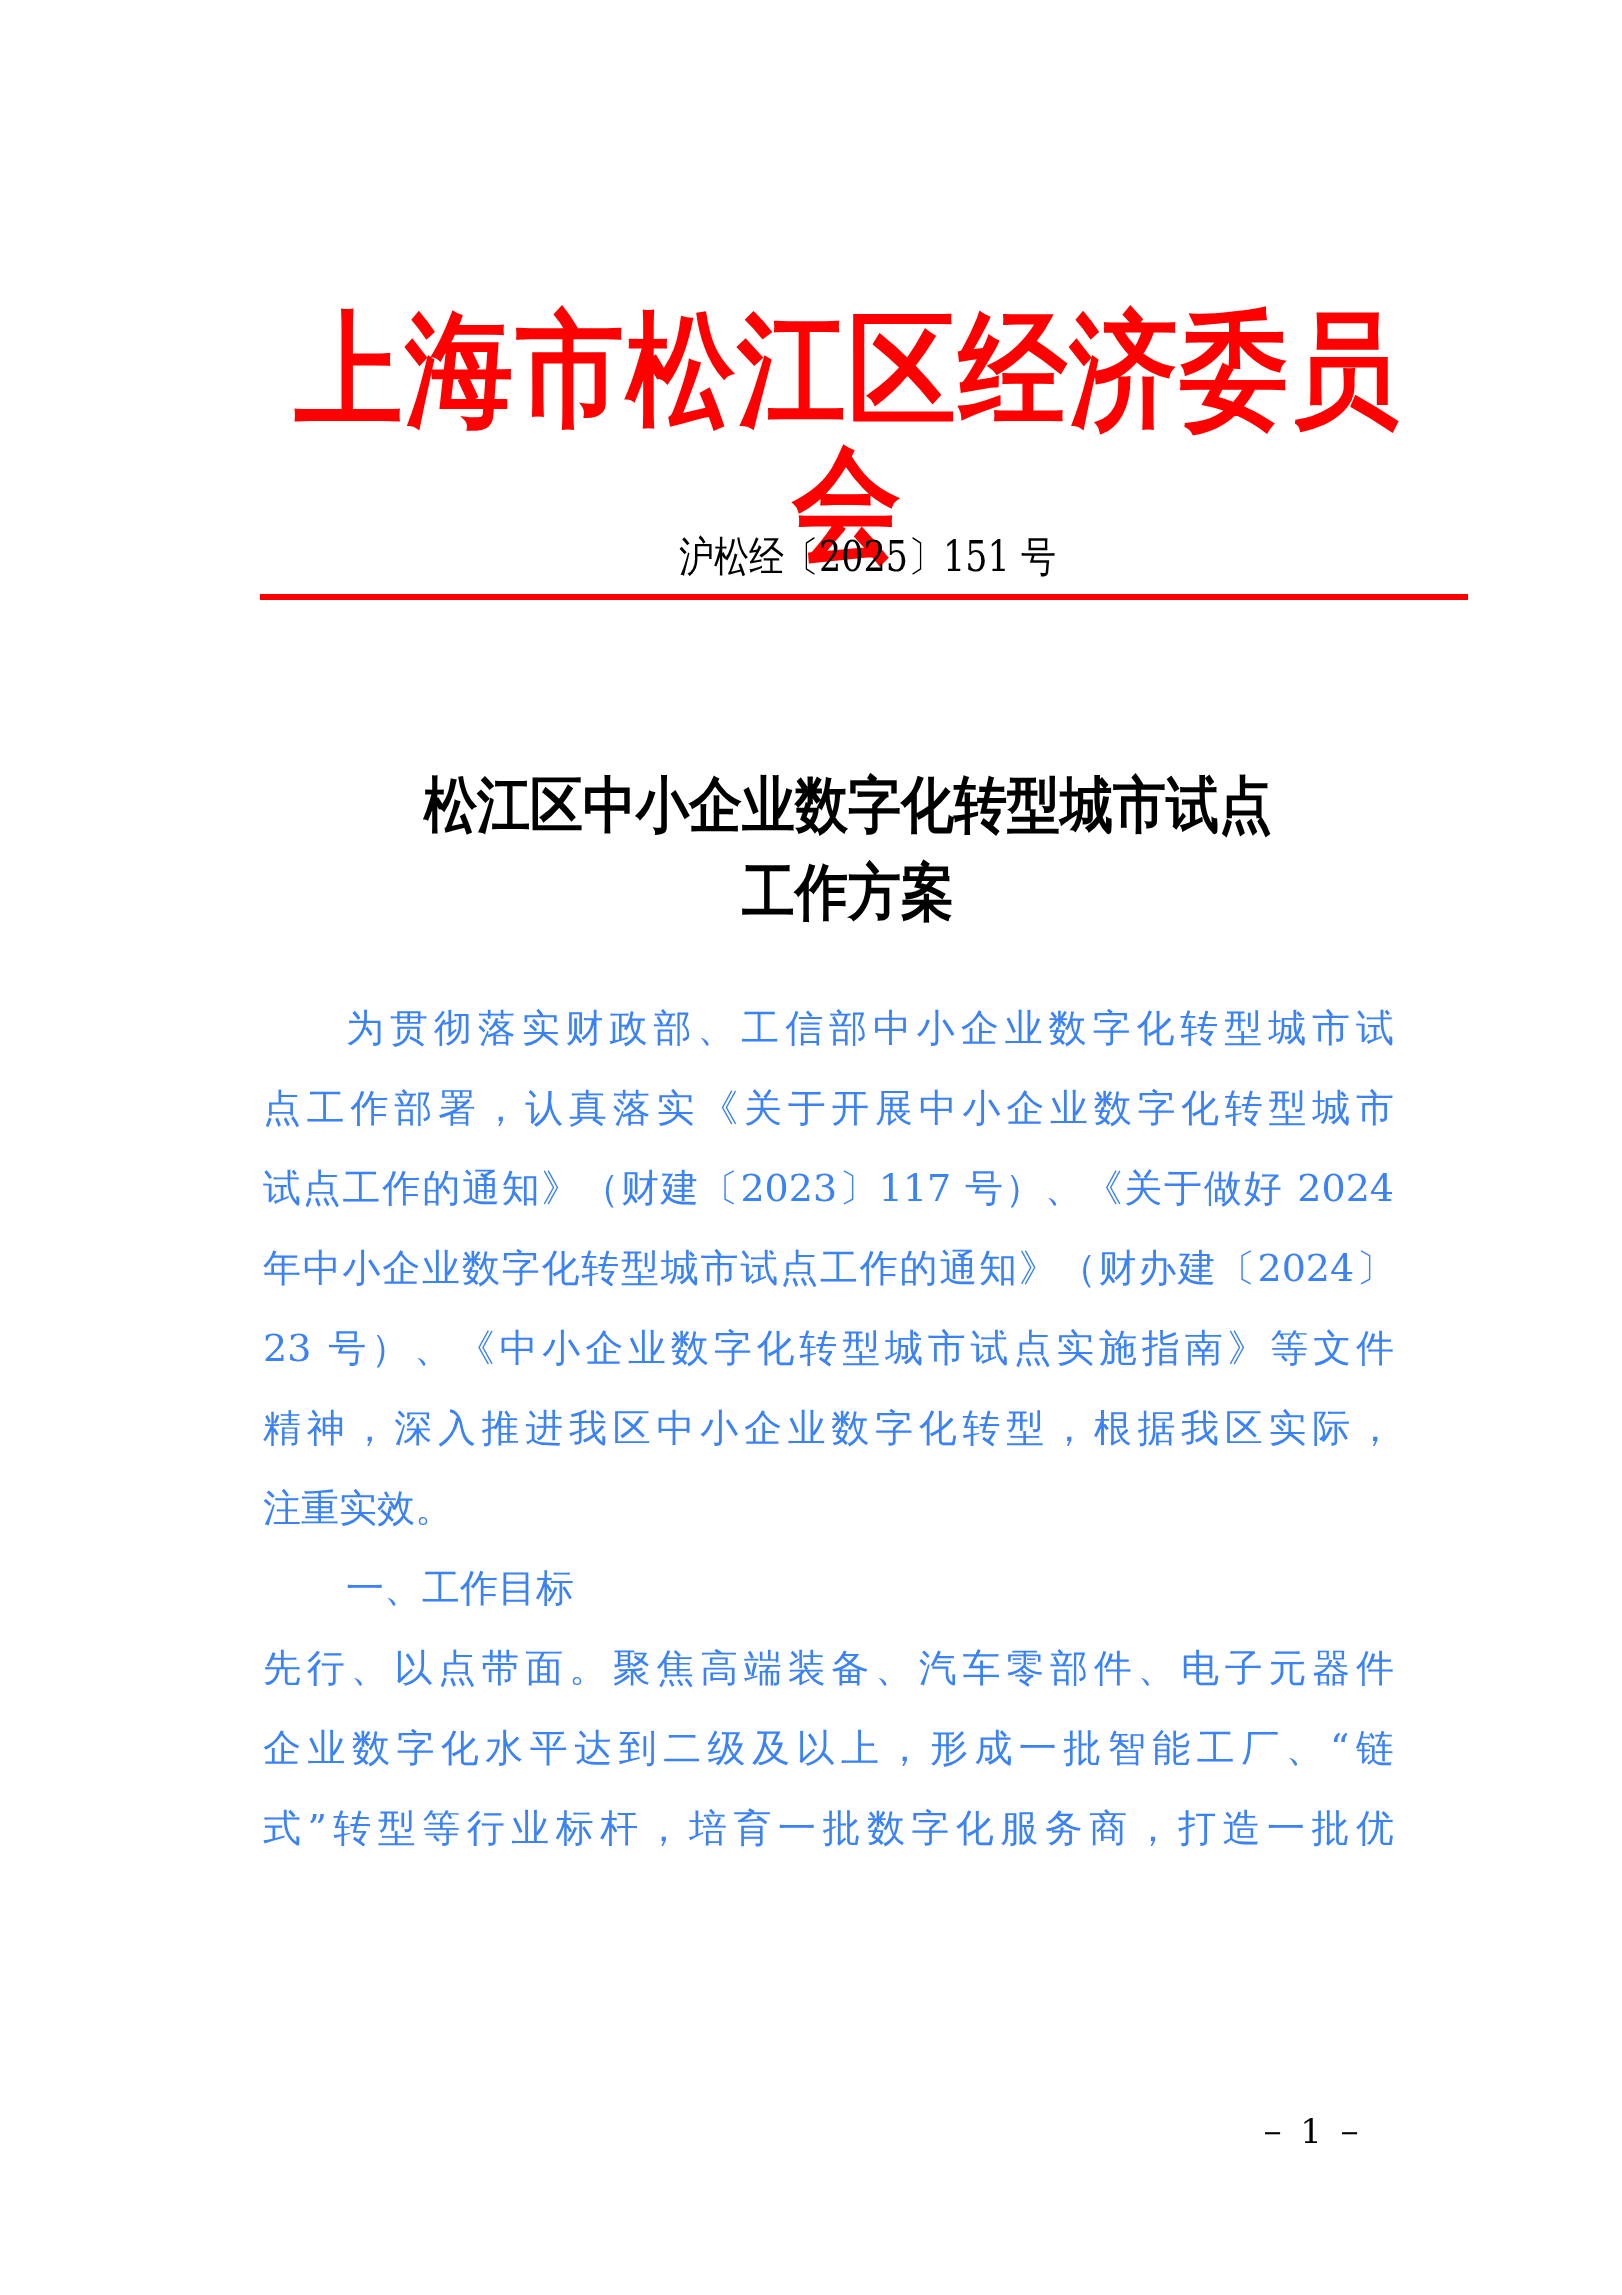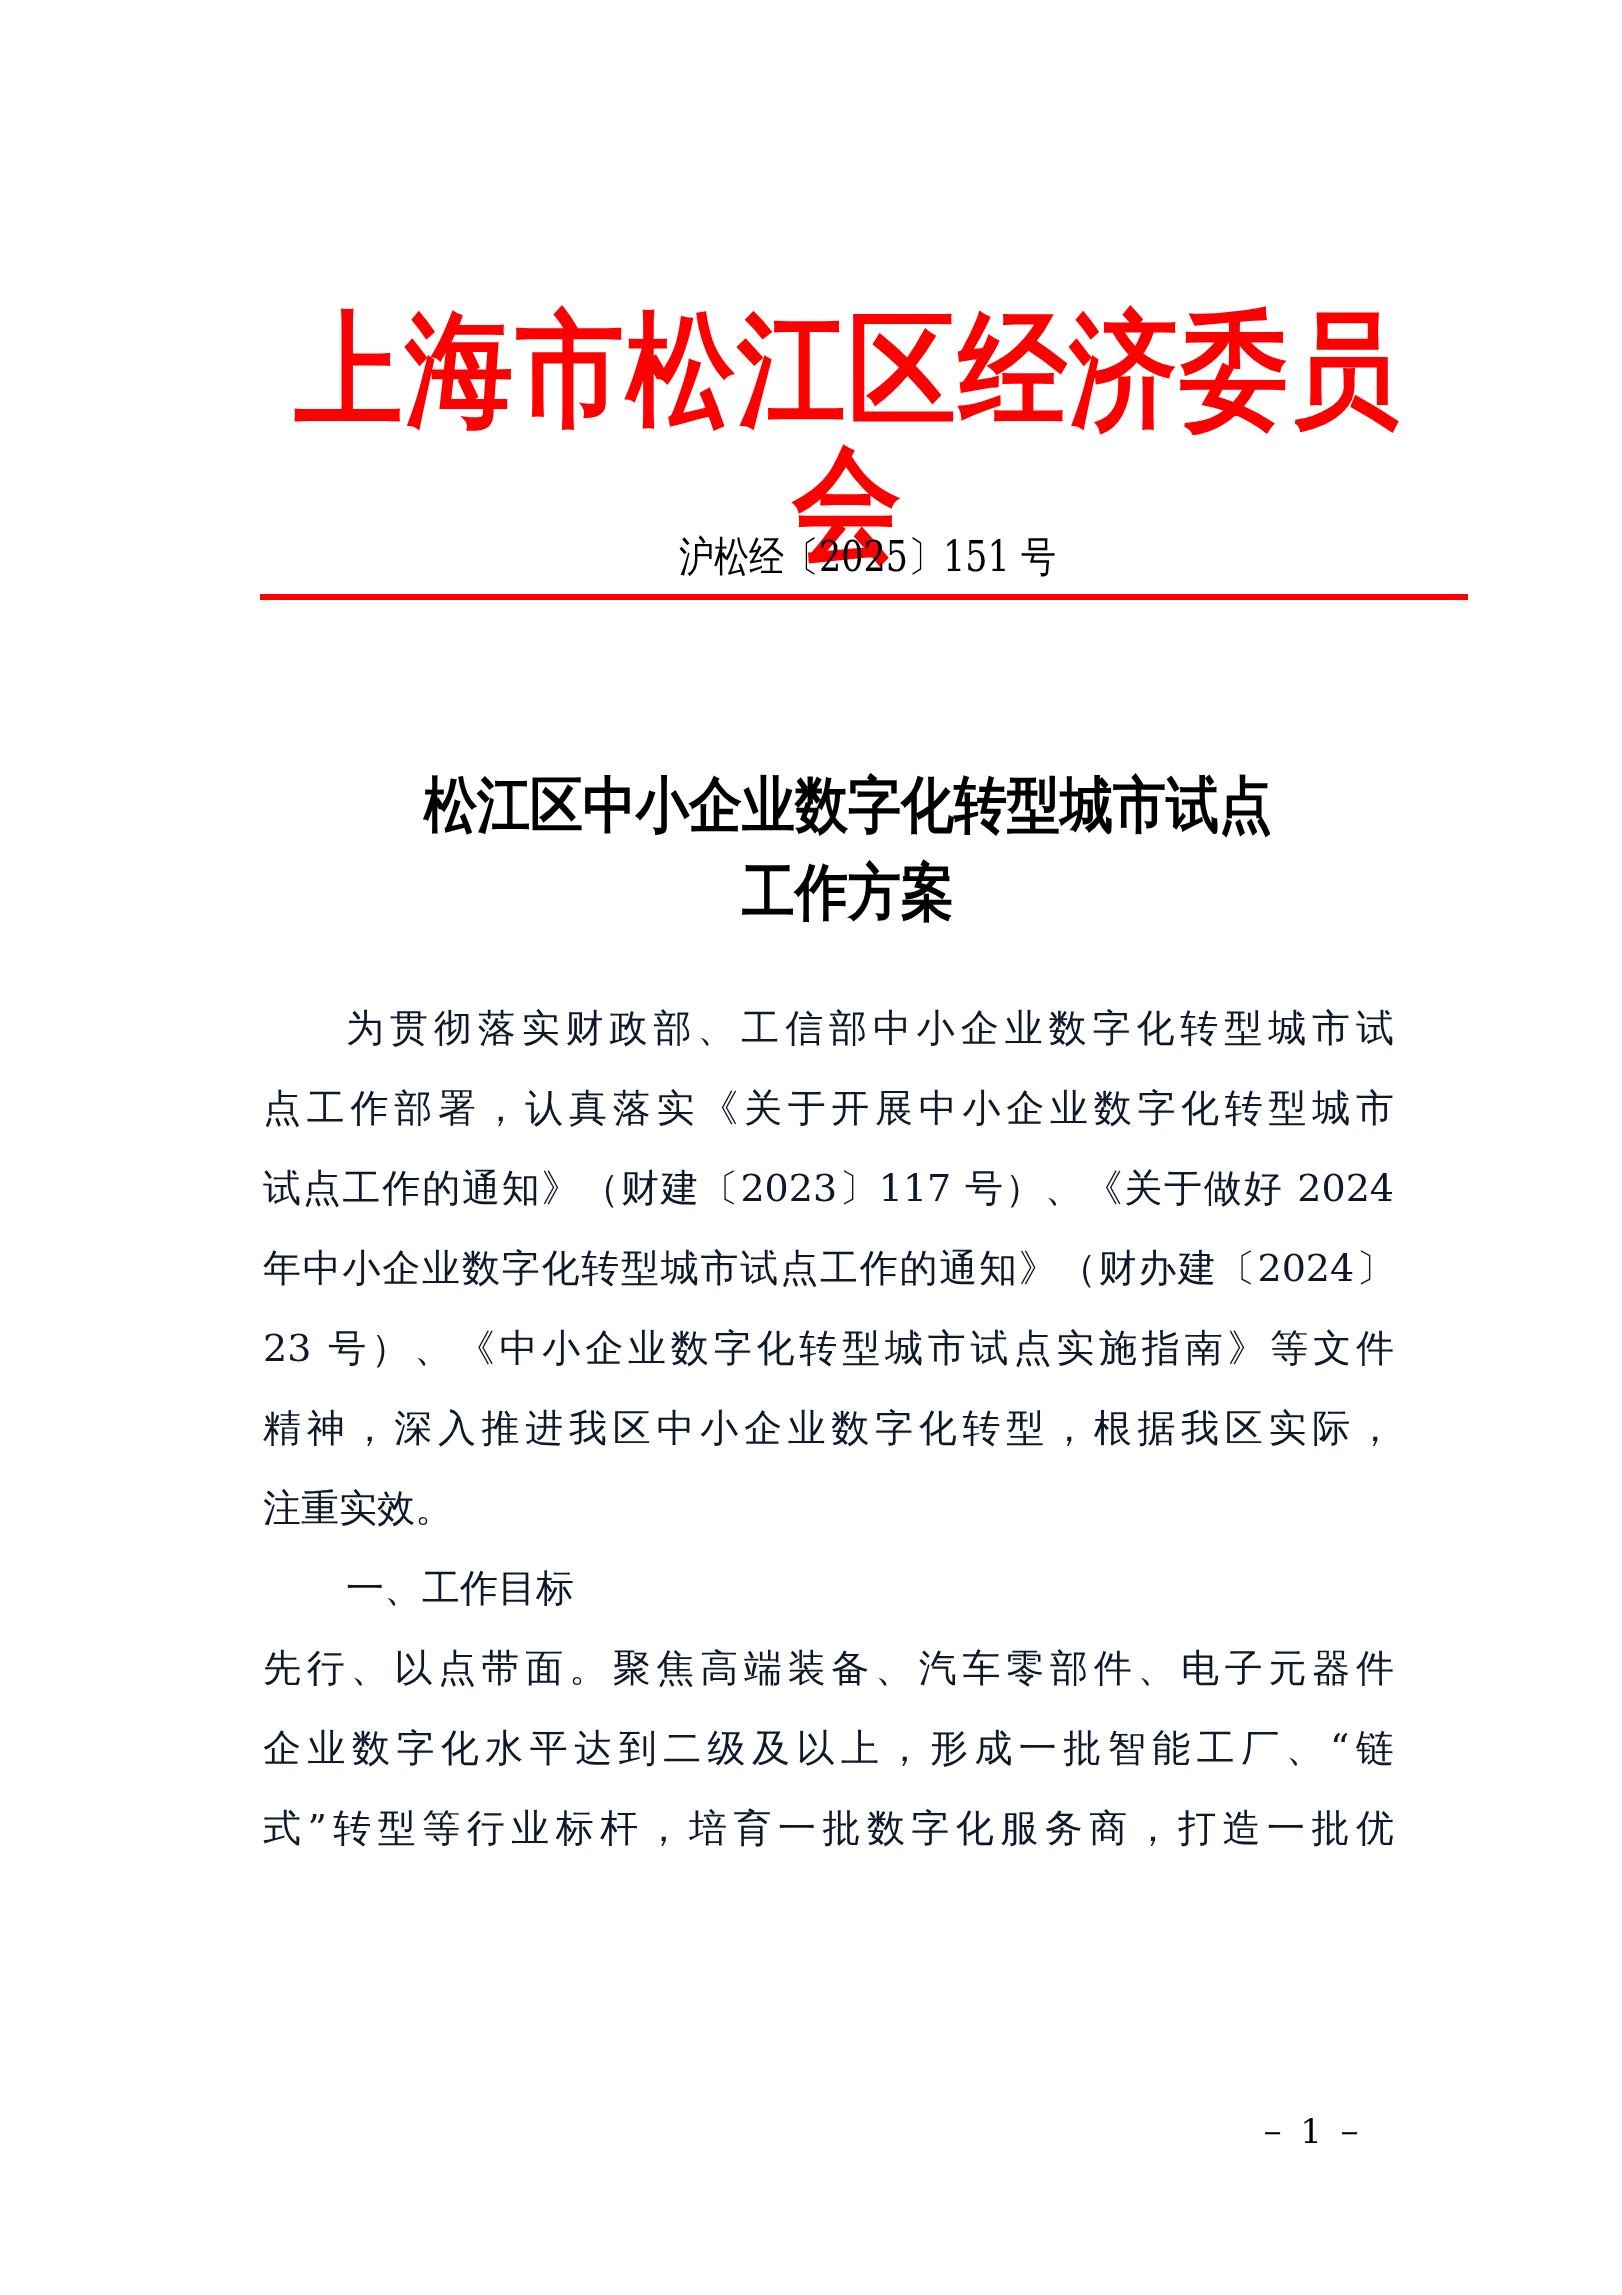--- a/index.html
+++ b/index.html
@@ -18,21 +18,21 @@
     transform: scaleY(1.2); transform-origin: top center;
   }
   .rule { position: absolute; left: 244px; top: 594px; width: 1208px; height: 5.5px; background: #ff0000; }
   .title {
     position: absolute; left: 232px; top: 760px; width: 1200px; text-align: center;
     font-family: "DejaVu Serif", "Liberation Serif", serif; font-weight: bold; font-size: 53px; line-height: 76px; color: #000;
     transform: scaleY(1.15); transform-origin: top center;
   }
   .body {
     position: absolute; left: 247px; top: 988px; width: 1131px;
-    font-family: "DejaVu Serif", "Liberation Serif", serif; font-size: 38px; line-height: 80px; color: #0f172a;
+    font-family: "DejaVu Serif", "Liberation Serif", serif; font-size: 38px; line-height: 80px; color: #3b82f6;
     text-align: justify;
   }
   .line { display: block; white-space: nowrap; height: 80px; text-align-last: justify; letter-spacing: 0; }
   .line.last { text-align-last: left; }
   .indent { padding-left: 83px; }
   .heading { font-family: "DejaVu Sans", "Liberation Sans", sans-serif; font-weight: normal; }
   .pageno {
     position: absolute; left: 1227px; top: 2109px; width: 136px; text-align: center;
     font-family: "DejaVu Serif", "Liberation Serif", serif; font-size: 34px; color: #000;
   }

